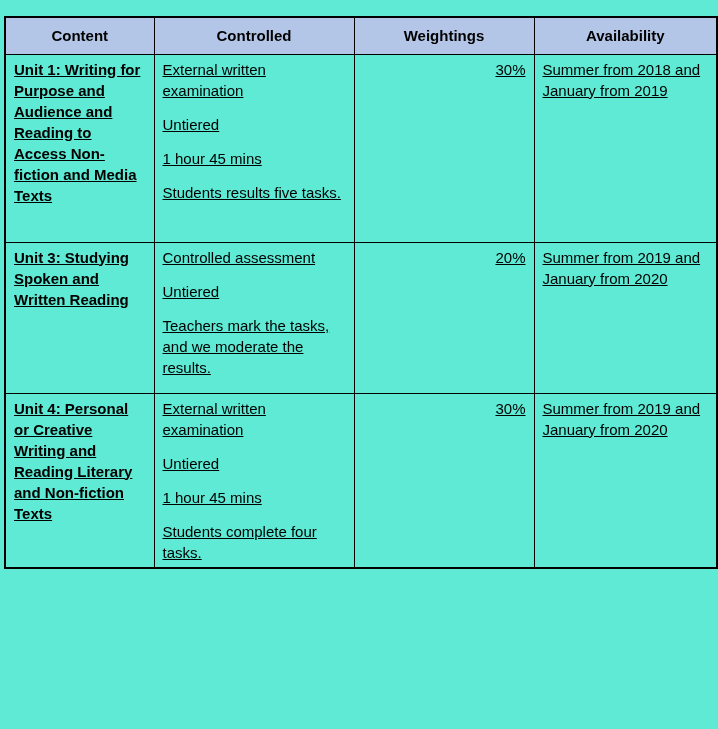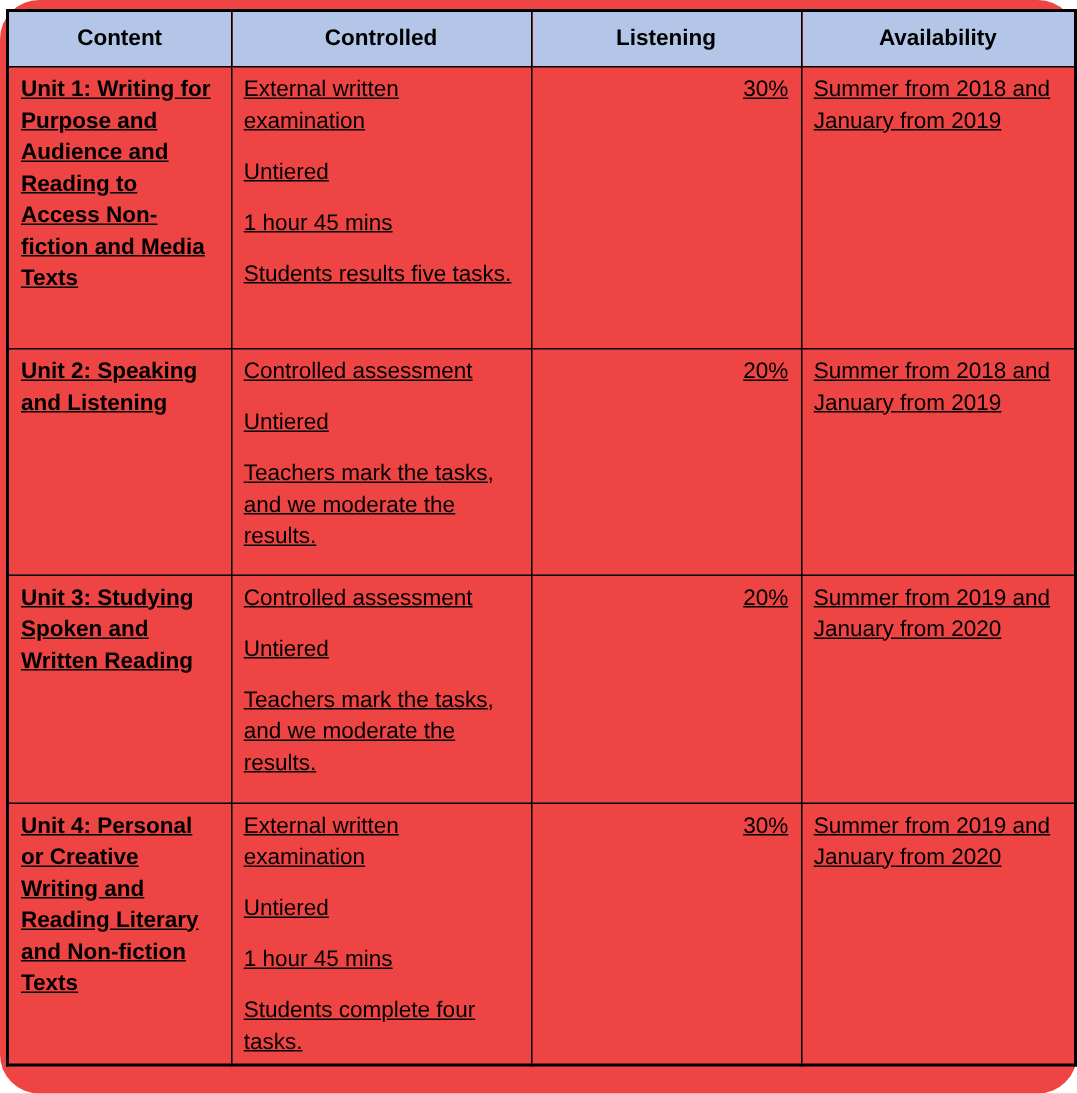--- a/index.html
+++ b/index.html
@@ -6,23 +6,22 @@
     margin: 0;
     padding: 0;
     background: #ffffff;
     font-family: "Liberation Sans", sans-serif;
     color: #000000;
   }
   .page {
     width: 718px;
     height: 729px;
     box-sizing: border-box;
-    padding: 6px 2px 5px 4px;
-    background: #ef4444;
-    border-radius: 26px;
+    padding: 16px 2px 5px 4px;
+    background: #5eead4;
   }
   table.units-table {
     border-collapse: collapse;
     table-layout: fixed;
     width: 712px;
     border: 2px solid #000000;
   }
   th, td {
     border: 1px solid #000000;
     vertical-align: top;
@@ -72,21 +71,21 @@
     <colgroup>
       <col class="col-content">
       <col class="col-assessment">
       <col class="col-weighting">
       <col class="col-availability">
     </colgroup>
     <thead>
       <tr>
         <th>Content</th>
         <th>Controlled</th>
-        <th>Listening</th>
+        <th>Weightings</th>
         <th>Availability</th>
       </tr>
     </thead>
     <tbody id="table-body">
   <tr>
     <td class="cell-content">
       <p>Unit 1: Writing for Purpose and Audience and Reading to Access Non-fiction and Media Texts</p>
     </td>
     <td class="cell-assessment">
             <p>External written examination</p>
@@ -95,36 +94,20 @@
             <p>Students results five tasks.</p>
           </td>
     <td class="cell-weighting">
       <p>30%</p>
     </td>
     <td class="cell-availability">
       <p>Summer from 2018 and January from 2019</p>
     </td>
   </tr>
 
-  <tr>
-    <td class="cell-content">
-      <p>Unit 2: Speaking and Listening</p>
-    </td>
-    <td class="cell-assessment">
-            <p>Controlled assessment</p>
-            <p>Untiered</p>
-            <p>Teachers mark the tasks, and we moderate the results.</p>
-          </td>
-    <td class="cell-weighting">
-      <p>20%</p>
-    </td>
-    <td class="cell-availability">
-      <p>Summer from 2018 and January from 2019</p>
-    </td>
-  </tr>
 
   <tr>
     <td class="cell-content">
       <p>Unit 3: Studying Spoken and Written Reading</p>
     </td>
     <td class="cell-assessment">
             <p>Controlled assessment</p>
             <p>Untiered</p>
             <p>Teachers mark the tasks, and we moderate the results.</p>
           </td>

